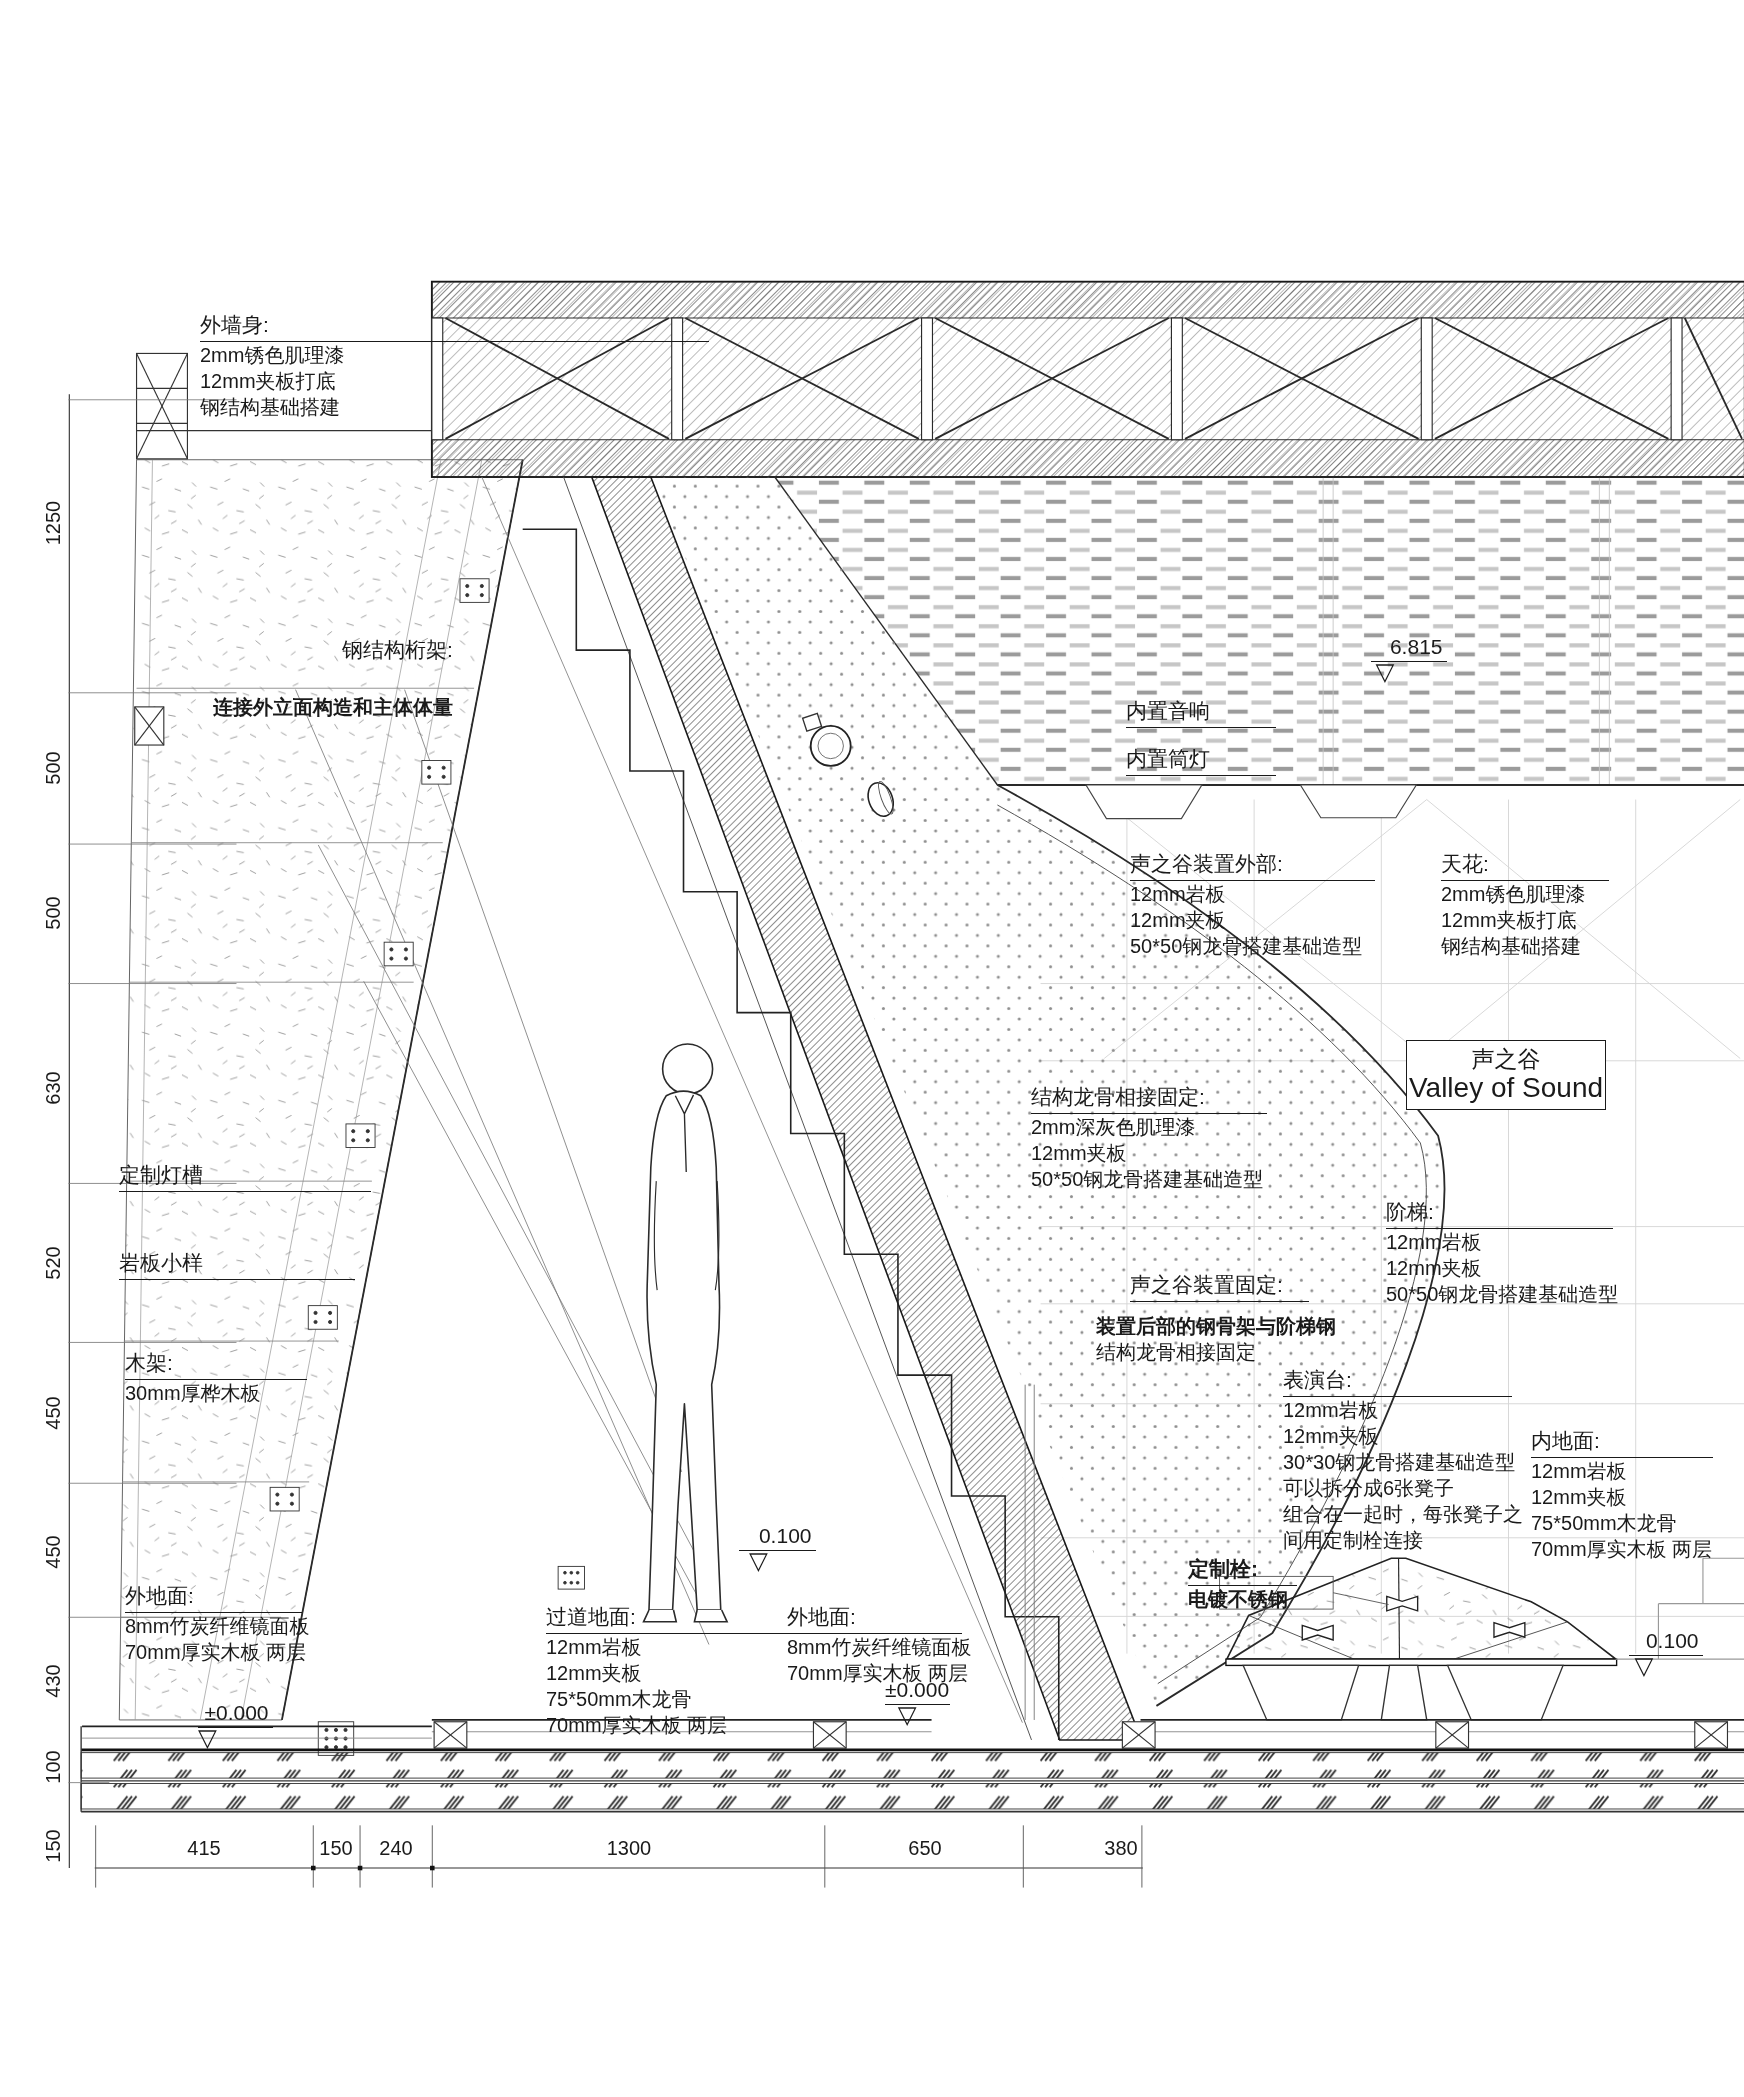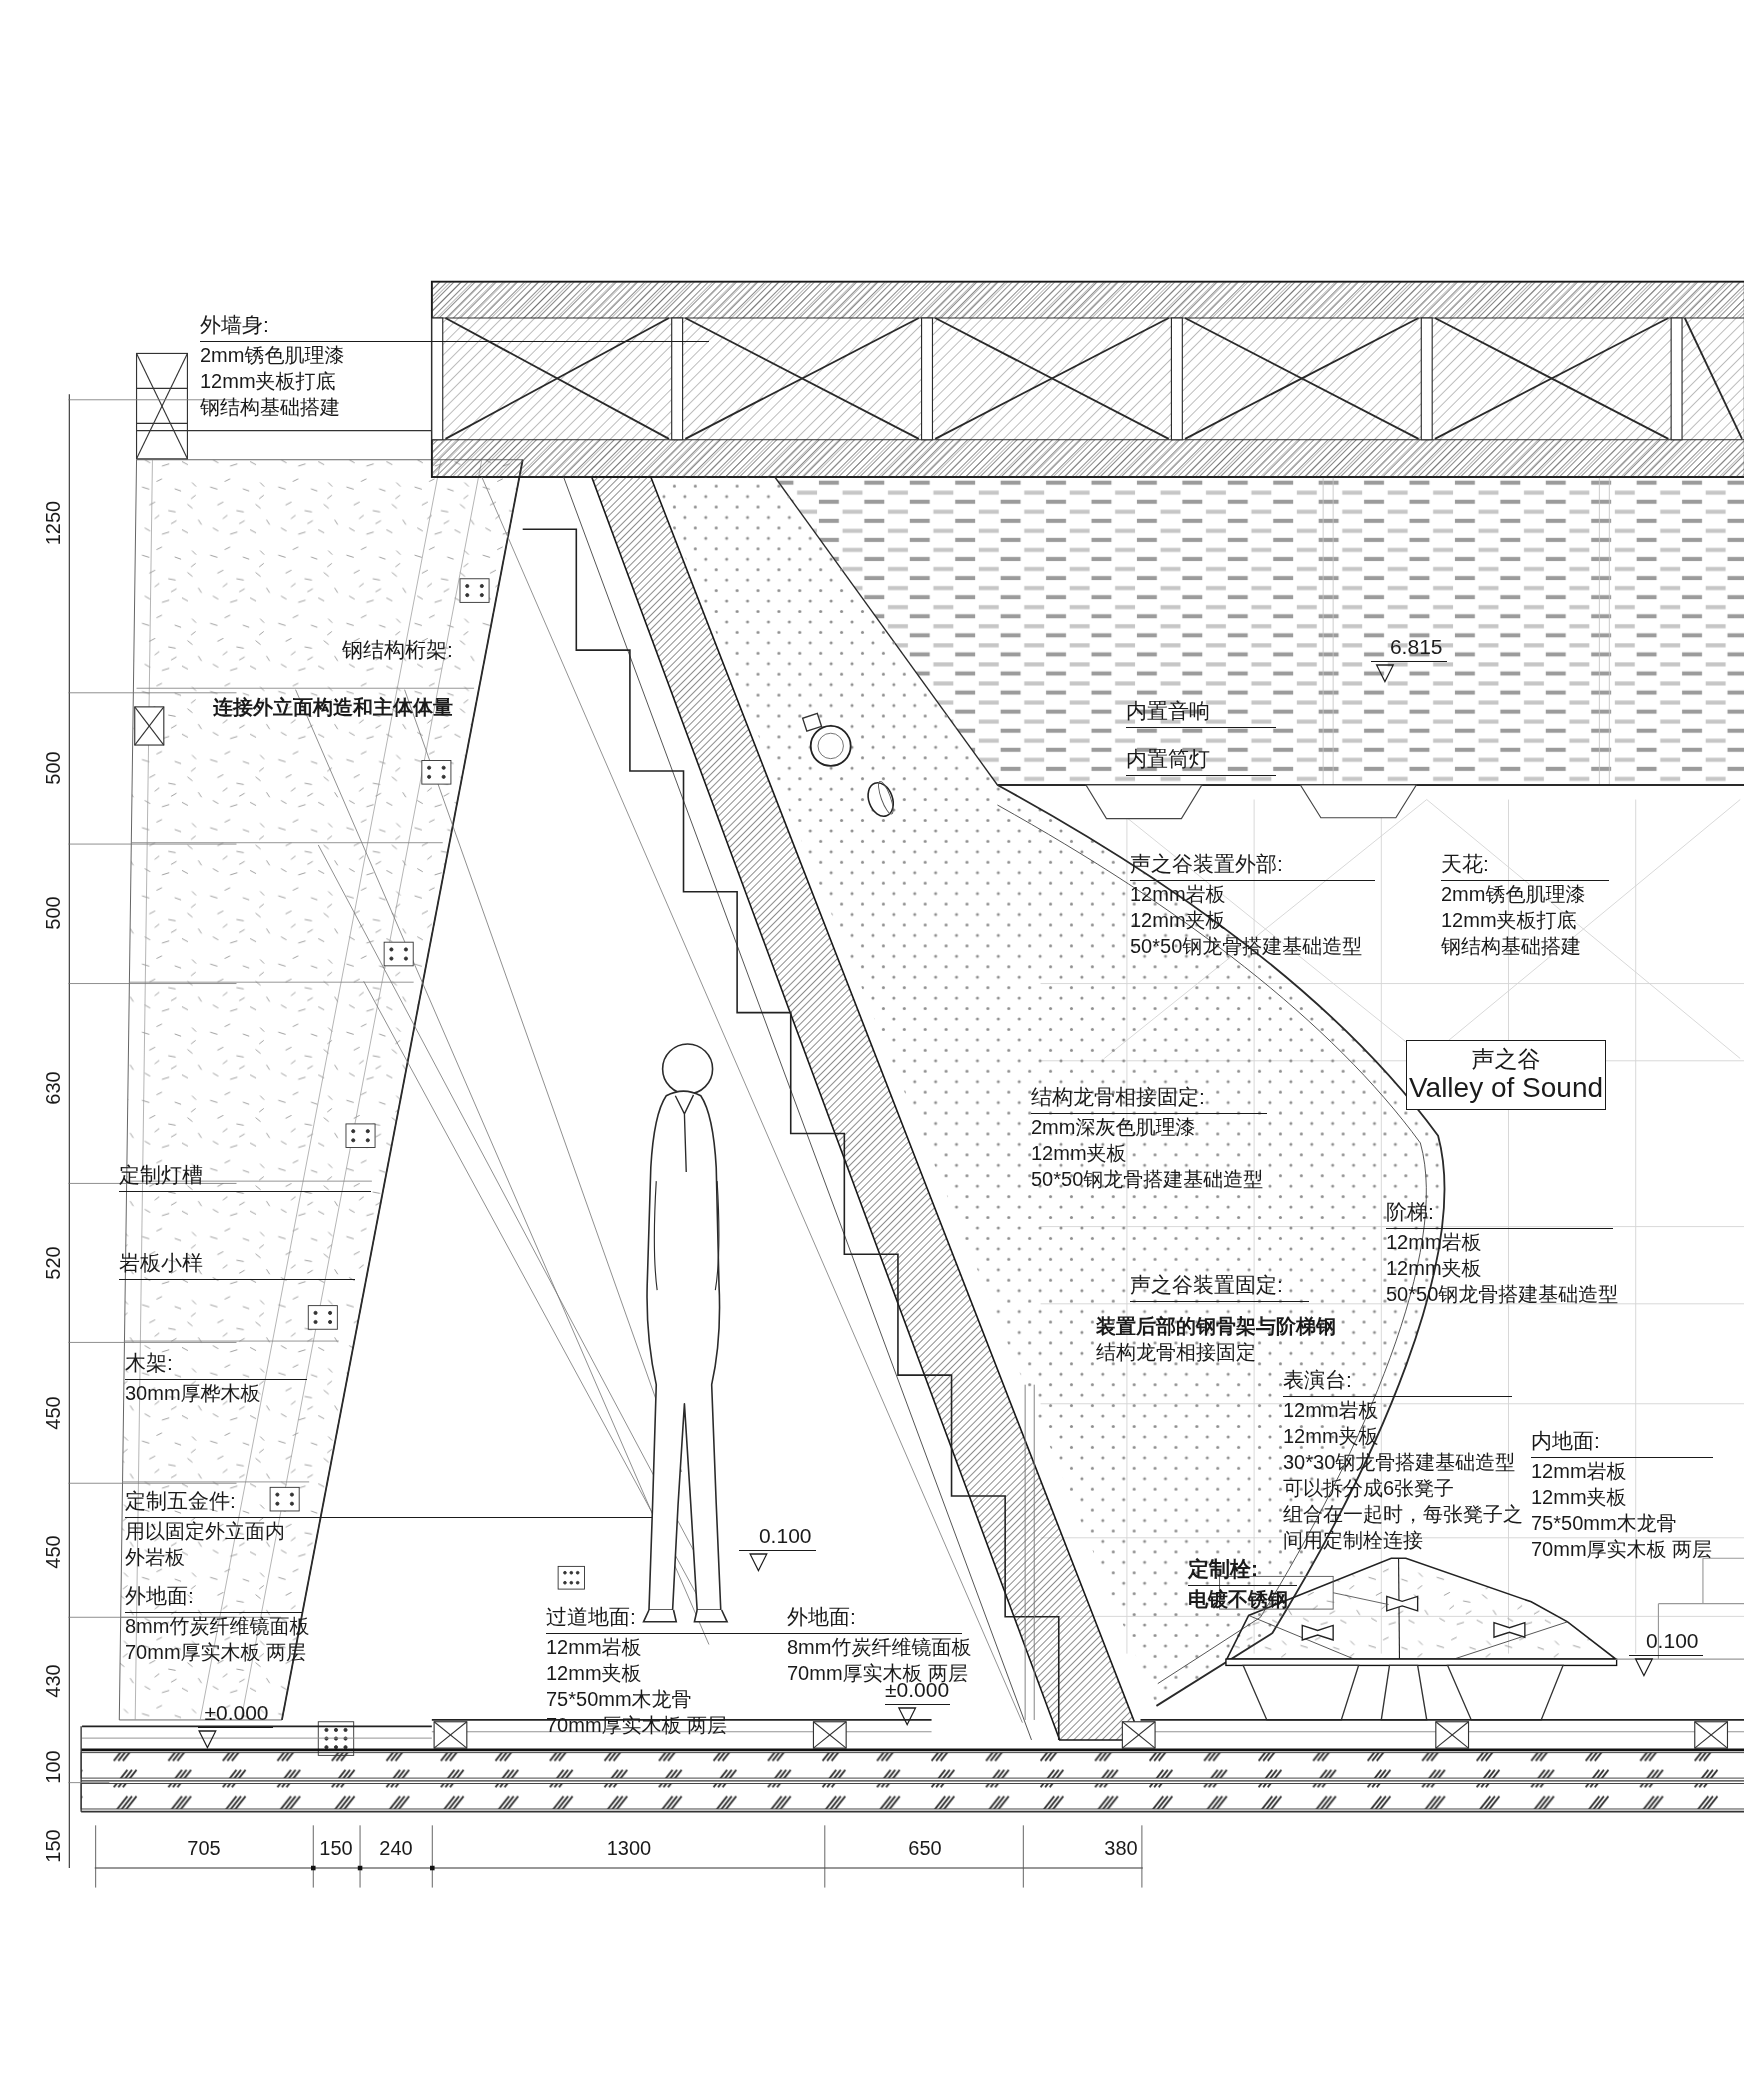--- a/index.html
+++ b/index.html
@@ -371,26 +371,20 @@
     </div>
     <div class="anno" style="left: 119px; top: 1251px;">
       <div class="anno-title">岩板小样</div>
       <div class="anno-rule" style="width: 236px;"></div>
     </div>
     <div class="anno" style="left: 125px; top: 1351px;">
       <div class="anno-title">木架:</div>
       <div class="anno-rule" style="width: 182px;"></div>
       <div class="anno-line">30mm厚桦木板</div>
     </div>
-    <div class="anno" style="left: 125px; top: 1489px;">
-      <div class="anno-title">定制五金件:</div>
-      <div class="anno-rule" style="width: 527px;"></div>
-      <div class="anno-line">用以固定外立面内</div>
-      <div class="anno-line">外岩板</div>
-    </div>
     <div class="anno" style="left: 125px; top: 1584px;">
       <div class="anno-title">外地面:</div>
       <div class="anno-rule" style="width: 177px;"></div>
       <div class="anno-line">8mm竹炭纤维镜面板</div>
       <div class="anno-line">70mm厚实木板 两层</div>
     </div>
     <div class="anno" style="left: 546px; top: 1605px;">
       <div class="anno-title">过道地面:</div>
       <div class="anno-rule" style="width: 279px;"></div>
       <div class="anno-line">12mm岩板</div>
@@ -494,20 +488,20 @@
     <div class="dim-left" style="left: 53px; top: 523px;">1250</div>
     <div class="dim-left" style="left: 53px; top: 768px;">500</div>
     <div class="dim-left" style="left: 53px; top: 913px;">500</div>
     <div class="dim-left" style="left: 53px; top: 1088px;">630</div>
     <div class="dim-left" style="left: 53px; top: 1263px;">520</div>
     <div class="dim-left" style="left: 53px; top: 1413px;">450</div>
     <div class="dim-left" style="left: 53px; top: 1552px;">450</div>
     <div class="dim-left" style="left: 53px; top: 1681px;">430</div>
     <div class="dim-left" style="left: 53px; top: 1767px;">100</div>
     <div class="dim-left" style="left: 53px; top: 1846px;">150</div>
-    <div class="dim-bottom" style="left: 204px; top: 1848px;">705</div>
+    <div class="dim-bottom" style="left: 204px; top: 1848px;">415</div>
     <div class="dim-bottom" style="left: 336px; top: 1848px;">150</div>
     <div class="dim-bottom" style="left: 396px; top: 1848px;">240</div>
     <div class="dim-bottom" style="left: 629px; top: 1848px;">1300</div>
     <div class="dim-bottom" style="left: 925px; top: 1848px;">650</div>
     <div class="dim-bottom" style="left: 1084px; top: 1848px; margin-left: 37px;">380</div>
   </div>
 
 
 </body></html>

